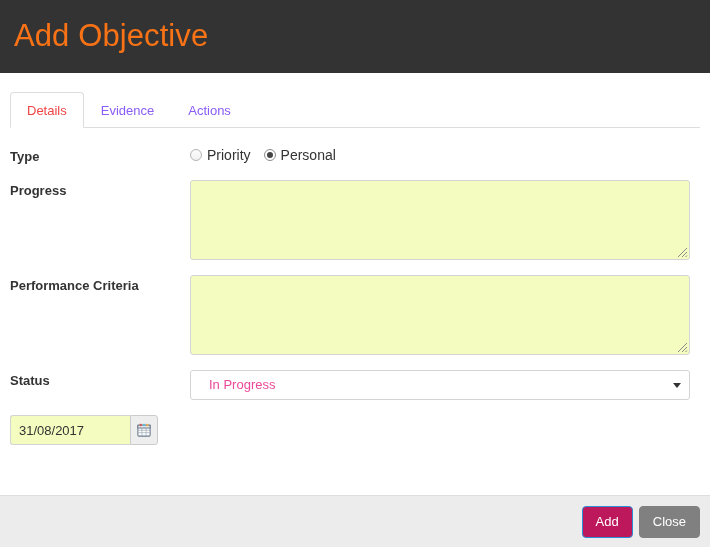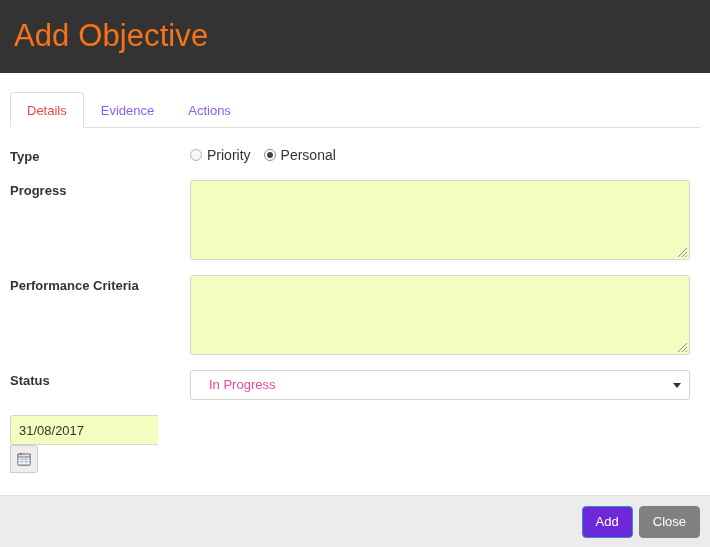--- a/index.html
+++ b/index.html
@@ -221,21 +221,20 @@
     border-right: 4px solid transparent;
     border-top: 5px solid #333333;
     pointer-events: none;
   }
 
   
   .input-group {
     display: flex;
     align-items: stretch;
     width: 148px;
-    flex-direction: column;
   }
   .date-input {
     flex: 1 1 auto;
     height: 30px;
     background: #f4fcbf;
     border: 1px solid #d4d4d4;
     border-right: none;
     border-radius: 3px 0 0 3px;
     font-family: "Liberation Sans", sans-serif;
     font-size: 13px;
@@ -274,21 +273,21 @@
     font-family: "Liberation Sans", sans-serif;
     font-size: 13px;
     line-height: 16px;
     padding: 7px 13px;
     border-radius: 4px;
     border: 1px solid transparent;
     cursor: pointer;
     color: #ffffff;
   }
   .btn-primary {
-    background: #6d28d9;
+    background: #be185d;
     border-color: #2a8fd4;
   }
   .btn-default {
     background: #808080;
     border-color: #808080;
   }
 </style>
 </head>
 <body>
 

